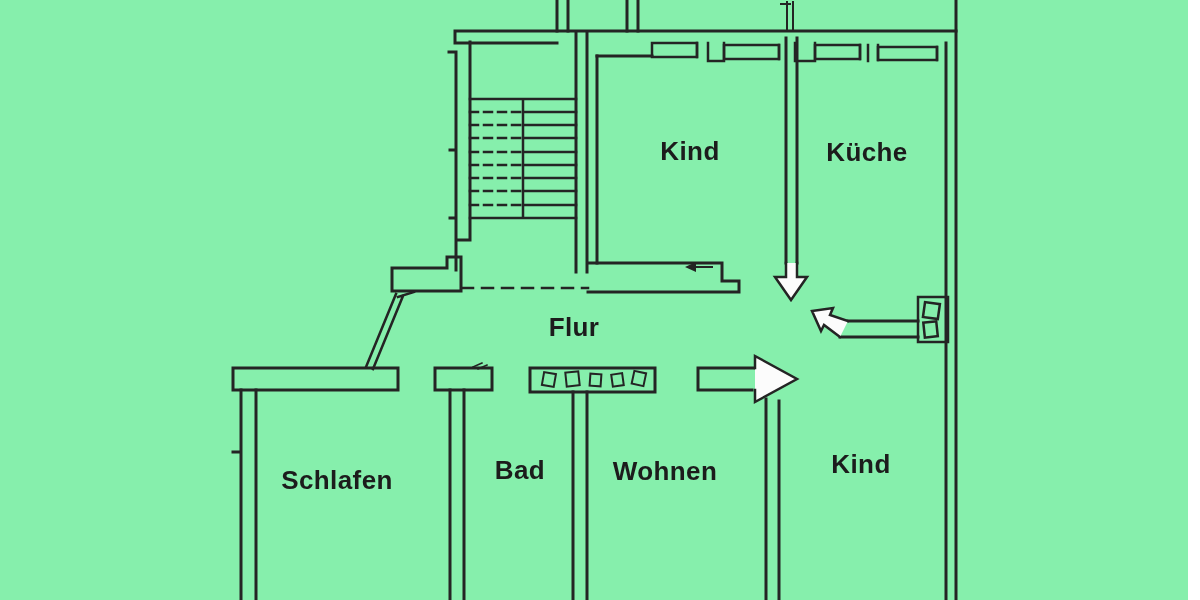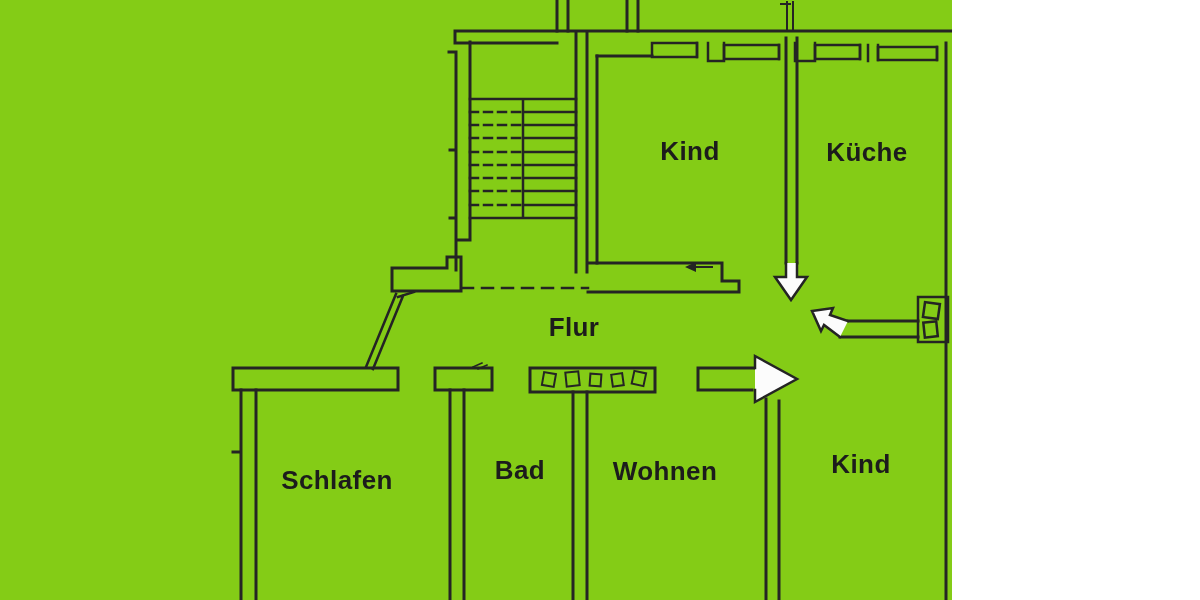--- a/index.html
+++ b/index.html
@@ -1,16 +1,16 @@
 <!DOCTYPE html>
 <html><head>
 <meta charset="utf-8">
 <style>
   html,body{margin:0;padding:0;background:#ffffff;}
-  .stage{position:relative;width:952px;height:600px;background:#84cc16;overflow:hidden;}
+  .stage{position:relative;width:1188px;height:600px;background:#86efac;overflow:hidden;}
   svg{display:block;}
   text{
     font-family:"Liberation Sans", sans-serif;
     font-weight:700;
     font-size:26px;
     letter-spacing:.4px;
     stroke:none;
   }
 </style>
 </head>

